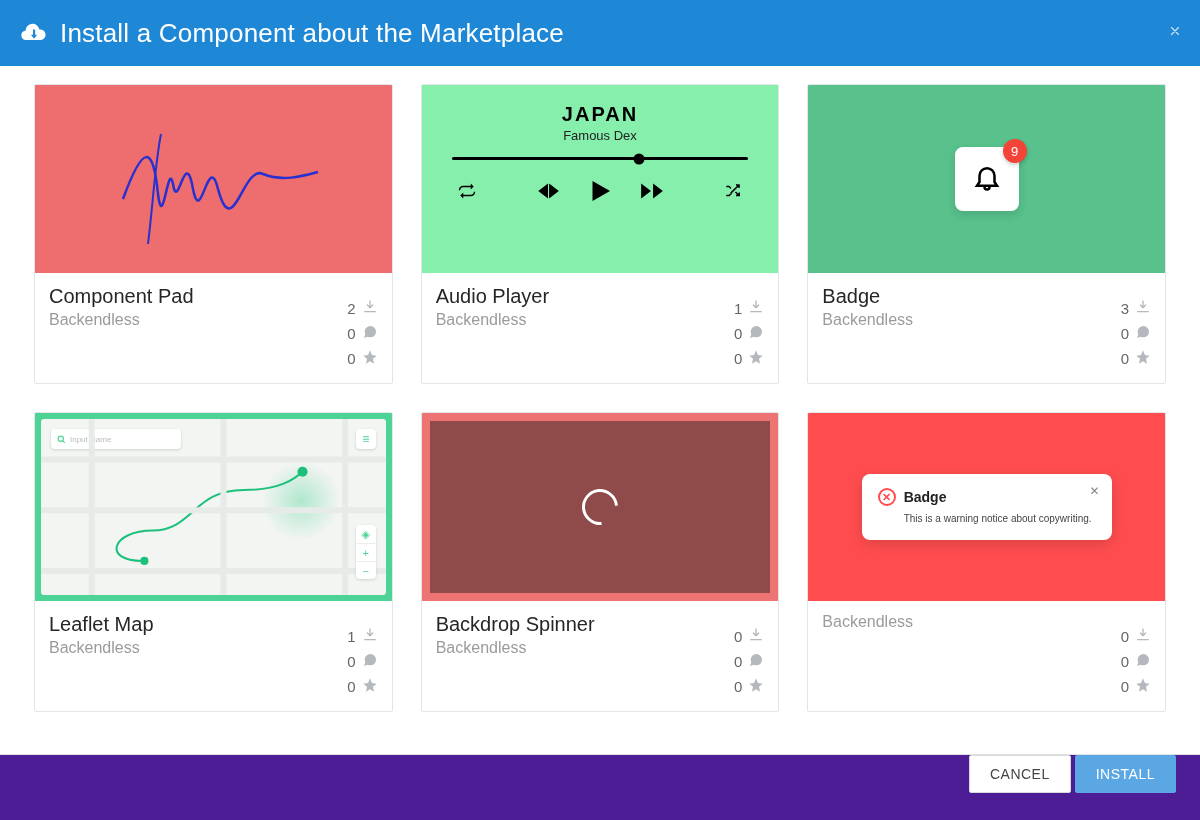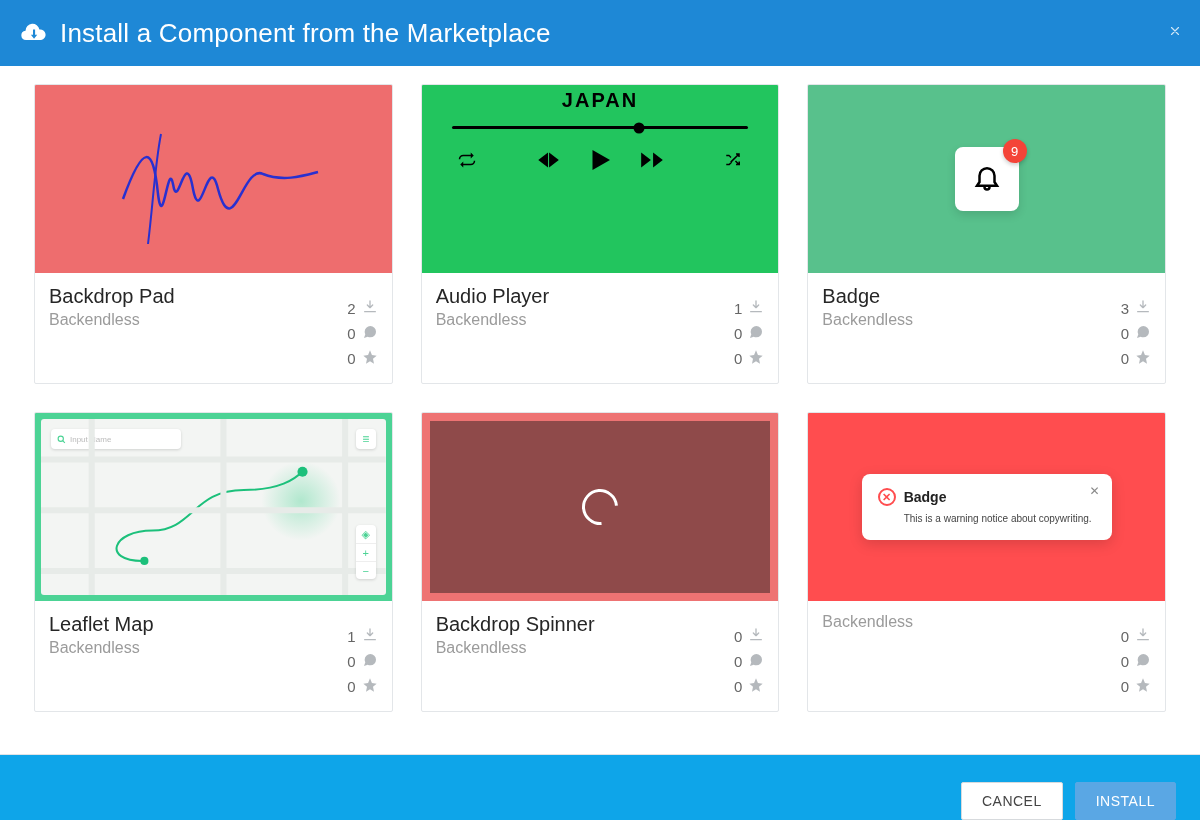--- a/index.html
+++ b/index.html
@@ -105,46 +105,46 @@
   }
   .stat-row .num { color:#666; min-width:10px; text-align:right;}
   .stat-row svg { width:16px; height:16px; fill:#b5b9bd; }
 
   
   .modal-footer {
     flex: 0 0 auto;
     height: 66px;
     border-top: 1px solid #e0e3e6;
     display: flex;
-    align-items: flex-end;
+    align-items: flex-start;
     justify-content: flex-end;
     padding: 0 24px;
-    gap: 12px;
-    background: #0ea5e9;
+    gap: 4px;
+    background: #4c1d95;
   }
   .btn {
     height: 38px;
     padding: 0 20px;
     font-size: 14px;
     letter-spacing: .5px;
     border-radius: 2px;
     cursor: pointer;
     border: 1px solid transparent;
   }
   .btn-cancel { background:#fff; color:#444; border-color:#d7dadd; }
   .btn-install { background:#5aa7e4; color:#fff; border-color:#5aa7e4; }
 
   
 
   
   .thumb-signature { background:#ee6d6e; display:flex;align-items:center;justify-content:center;}
   .thumb-signature svg { width: 240px; height:150px; }
 
   
-  .thumb-audio { background:#22c55e; padding:4px 30px 0 30px; color:#000; text-align:center; }
+  .thumb-audio { background:#86efac; padding:18px 30px 0 30px; color:#000; text-align:center; }
   .thumb-audio .track-title { font-weight:800; font-size:20px; letter-spacing:2px; }
   .thumb-audio .track-artist{ font-size:13px; margin-top:2px; color:#222;}
   .thumb-audio .bar {
     margin:14px 0 4px 0; height:3px; background:#000; position:relative; border-radius:2px;
   }
   .thumb-audio .bar .dot {
     position:absolute; top:50%; left:63%; transform:translate(-50%,-50%);
     width:11px;height:11px;border-radius:50%;background:#000;
   }
   .thumb-audio .times { display:flex; justify-content:space-between; font-size:12px; color:#222; padding:0 2px;}
@@ -229,21 +229,21 @@
 </head>
 <body>
 
 <div class="modal-header">
   <span class="cloud">
     <svg viewBox="0 0 24 24" width="28" height="28" fill="#fff">
       <path d="M19 18H6a4 4 0 0 1-.4-7.98A6 6 0 0 1 17.5 9 3.5 3.5 0 0 1 19 18z"></path>
       <path fill="#1e88d6" d="M12 9v4.5h-1.8L12.9 17l2.7-3.5h-1.8V9z"></path>
     </svg>
   </span>
-  <span class="title">Install a Component from the Marketplace</span>
+  <span class="title">Install a Component about the Marketplace</span>
   <span class="close">
     <svg viewBox="0 0 24 24" width="14" height="14" fill="#cfe6f6">
       <path d="M18 6 6 18M6 6l12 12" stroke="#cfe6f6" stroke-width="2" stroke-linecap="round"></path>
     </svg>
   </span>
 </div>
 
 <div class="modal-body">
   <div class="scroll-content">
     <div class="grid">
@@ -251,21 +251,21 @@
       <div class="card">
         <div class="card-thumb thumb-signature">
           <svg viewBox="0 0 240 150">
             <path d="M30 95 C 50 40, 60 40, 65 90 C 70 130, 75 55, 80 80 C 85 110, 92 40, 100 85
                      C 108 125, 115 45, 125 85 C 140 140, 150 60, 170 70 C 190 78, 210 72, 225 68" fill="none" stroke="#2830d0" stroke-width="2.5"></path>
             <path d="M55 140 C 60 100, 62 60, 68 30" fill="none" stroke="#2830d0" stroke-width="2"></path>
           </svg>
         </div>
         <div class="card-info">
           <div class="txt">
-            <div class="name">Backdrop Pad</div>
+            <div class="name">Component Pad</div>
             <div class="author">Backendless</div>
           </div>
           <div class="card-stats">
             <div class="stat-row">
               <span class="num">2</span>
               <span>
                 <svg viewBox="0 0 24 24">
                     <path d="M12 3v10m0 0 4-4m-4 4-4-4M4 19h16" stroke="#b5b9bd" stroke-width="2" fill="none" stroke-linecap="round"></path>
                   </svg>
               </span>
@@ -286,20 +286,21 @@
                   </svg>
               </span>
             </div>
           </div>
         </div>
       </div>
 
       <div class="card">
         <div class="card-thumb thumb-audio">
           <div class="track-title">JAPAN</div>
+          <div class="track-artist">Famous Dex</div>
           <div class="bar">
               <div class="dot"></div>
             </div>
           <div class="controls">
             <span>
               <svg width="18" height="18" viewBox="0 0 24 24">
                   <path d="M17 2l4 4-4 4V7H7a4 4 0 0 0-4 4H1a6 6 0 0 1 6-6h10zM7 22l-4-4 4-4v3h10a4 4 0 0 0 4-4h2a6 6 0 0 1-6 6H7z"></path>
                 </svg>
             </span>
             <span class="mid">

